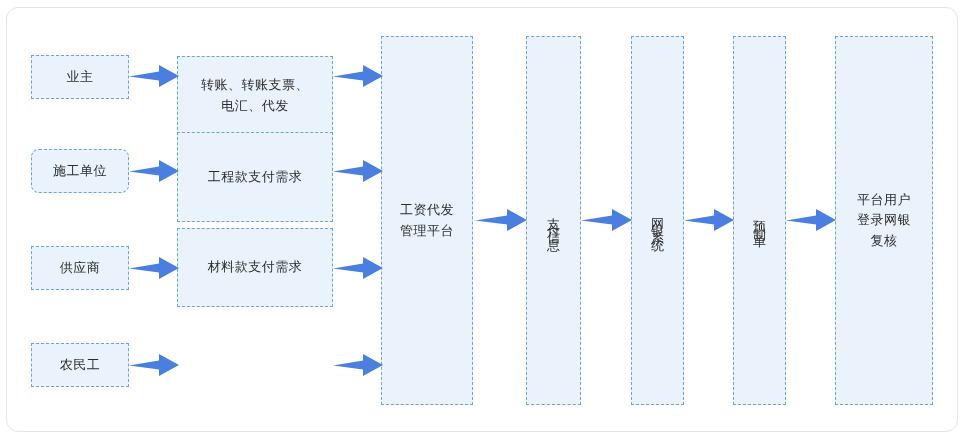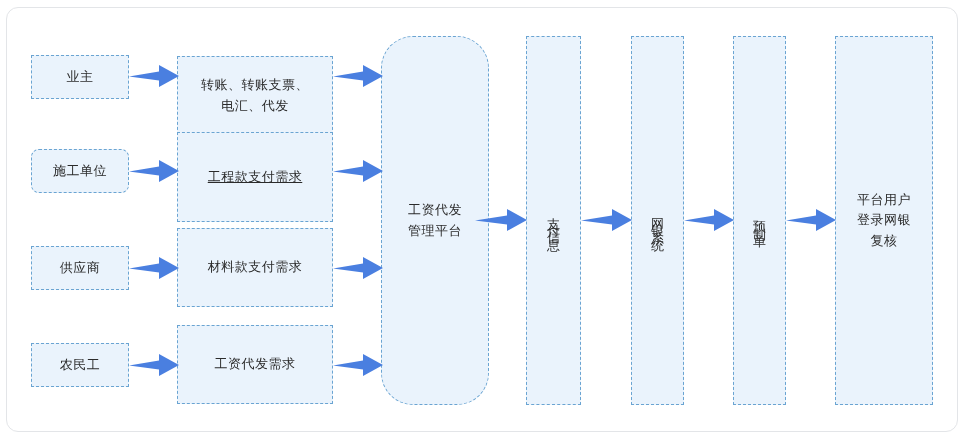--- a/index.html
+++ b/index.html
@@ -90,33 +90,30 @@
 
   <div class="node" style="left:31px; top:343px; width:98px; height:44px;justify-content:center;">
     <span class="label">农民工</span>
   </div>
 
   <div class="node" style="left:177px; top:36px; width:156px; height:79px;margin-top:20px;">
     <span class="label">转账、转账支票、
 电汇、代发</span>
   </div>
 
-  <div class="node" style="left:177px; top:132px; width:156px; height:90px;text-decoration:underline;">
+  <div class="node" style="left:177px; top:132px; width:156px; height:90px;">
     <span class="label">工程款支付需求</span>
   </div>
 
   <div class="node" style="left:177px; top:228px; width:156px; height:79px;">
     <span class="label">材料款支付需求</span>
   </div>
 
-  <div class="node" style="left:177px; top:325px; width:156px; height:79px;">
-    <span class="label">工资代发需求</span>
-  </div>
 
-  <div class="node" style="left:381px; top:36px; width:108px; height:369px;border-radius:32px;">
+  <div class="node" style="left:381px; top:36px; width:92px; height:369px;">
     <span class="label">工资代发
 管理平台</span>
   </div>
 
   <div class="node vertical" style="left:526px; top:36px; width:55px; height:369px;">
     <span class="label">支付信息</span>
   </div>
 
   <div class="node vertical" style="left:631px; top:36px; width:53px; height:369px;">
     <span class="label">网银系统</span>

